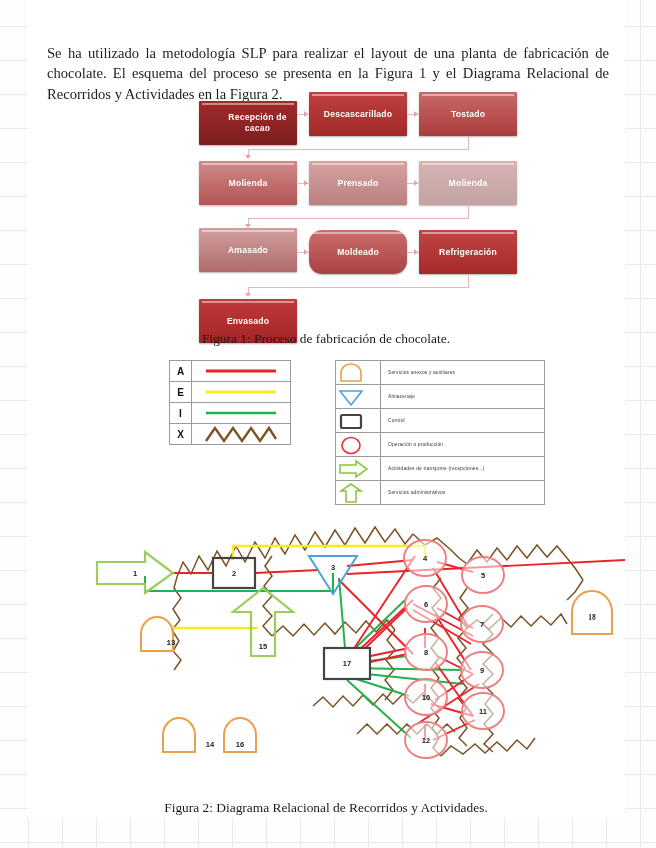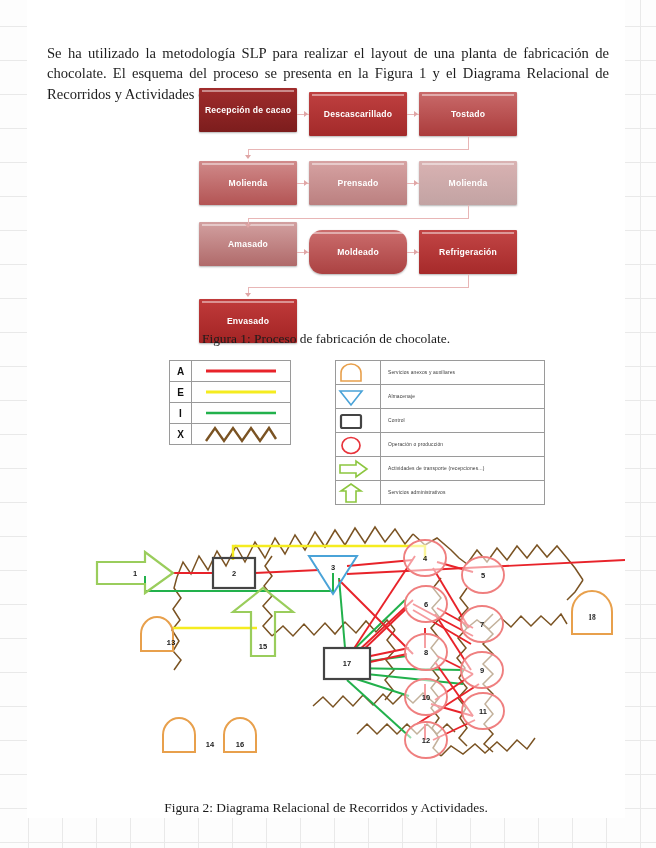--- a/index.html
+++ b/index.html
@@ -89,41 +89,41 @@
 <body>
 
 <div id="grid-bg"></div>
 
 <div id="page">
 
   <p id="paragraph">Se ha utilizado la metodología SLP para realizar el layout de una planta de fabricación de chocolate. El esquema del proceso se presenta en la Figura 1 y el Diagrama Relacional de Recorridos y Actividades en la Figura 2.</p>
 
   <div id="flow">
 
-    <div class="fbox" style="left:172px;top:3px;background:linear-gradient(180deg,#a02c2c,#7c1d1d);">
+    <div class="fbox" style="left:172px;top:16px;background:linear-gradient(180deg,#a02c2c,#7c1d1d);padding-left:24px;">
       <span>Recepción de cacao</span>
     </div>
     <div class="fbox" style="left:282px;top:7px;background:linear-gradient(180deg,#bf4040,#a32a2a);">
       <span>Descascarillado</span>
     </div>
     <div class="fbox" style="left:392px;top:7px;background:linear-gradient(180deg,#c96a6a,#ab3c3c);">
       <span>Tostado</span>
     </div>
 
     <div class="fbox" style="left:172px;top:76px;background:linear-gradient(180deg,#d08a8a,#b35454);">
       <span>Molienda</span>
     </div>
     <div class="fbox" style="left:282px;top:76px;background:linear-gradient(180deg,#d6a2a2,#bb8080);">
       <span>Prensado</span>
     </div>
     <div class="fbox" style="left:392px;top:76px;background:linear-gradient(180deg,#d9b2b2,#c2a3a3);">
       <span>Molienda</span>
     </div>
 
-    <div class="fbox" style="left:172px;top:137px;background:linear-gradient(180deg,#d2a0a0,#b06a6a);">
+    <div class="fbox" style="left:172px;top:143px;background:linear-gradient(180deg,#d2a0a0,#b06a6a);">
       <span>Amasado</span>
     </div>
     <div class="fbox" style="left:282px;top:145px;background:linear-gradient(180deg,#cb6d6d,#ab4242);border-radius:13px;">
       <span>Moldeado</span>
     </div>
     <div class="fbox" style="left:392px;top:145px;background:linear-gradient(180deg,#c24545,#a62a2a);">
       <span>Refrigeración</span>
     </div>
 
     <div class="fbox" style="left:172px;top:214px;background:linear-gradient(180deg,#c03a3a,#a32424);">

